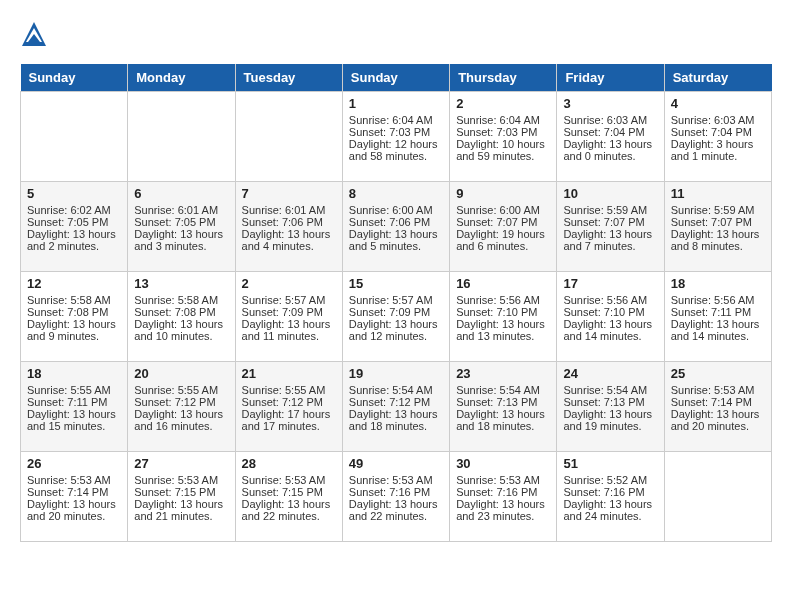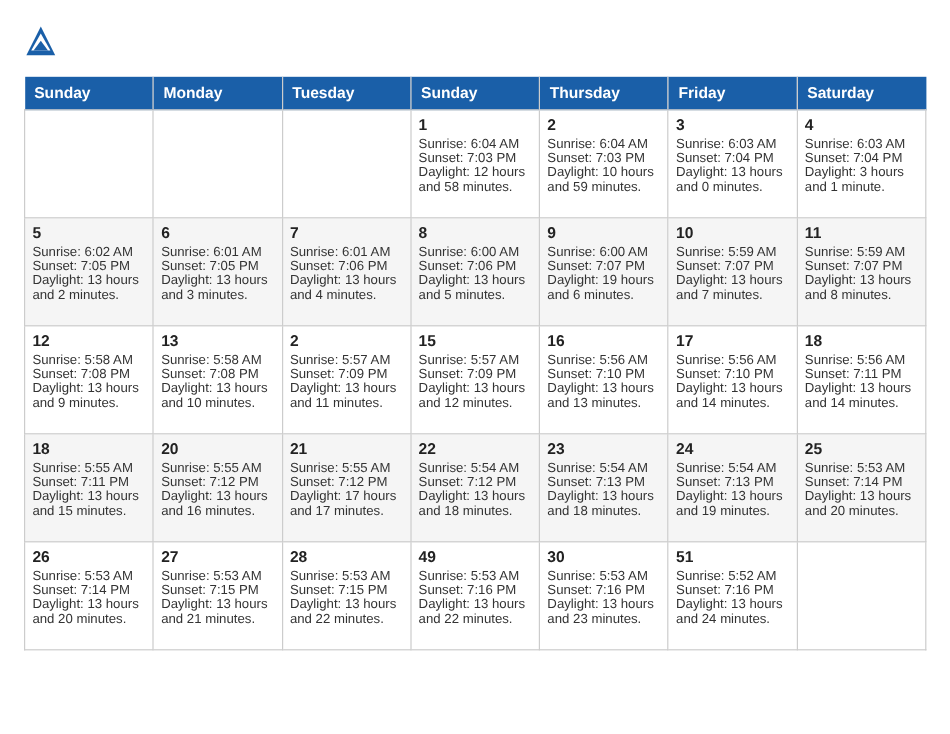--- a/index.html
+++ b/index.html
@@ -257,21 +257,21 @@
           <div>Sunset: 7:12 PM</div>
           <div>Daylight: 13 hours and 16 minutes.</div>
         </td>
         <td>
           <div class="day-num">21</div>
           <div>Sunrise: 5:55 AM</div>
           <div>Sunset: 7:12 PM</div>
           <div>Daylight: 17 hours and 17 minutes.</div>
         </td>
         <td>
-          <div class="day-num">22</div>
+          <div class="day-num">19</div>
           <div>Sunrise: 5:54 AM</div>
           <div>Sunset: 7:12 PM</div>
           <div>Daylight: 13 hours and 18 minutes.</div>
         </td>
         <td>
           <div class="day-num">23</div>
           <div>Sunrise: 5:54 AM</div>
           <div>Sunset: 7:13 PM</div>
           <div>Daylight: 13 hours and 18 minutes.</div>
         </td>

